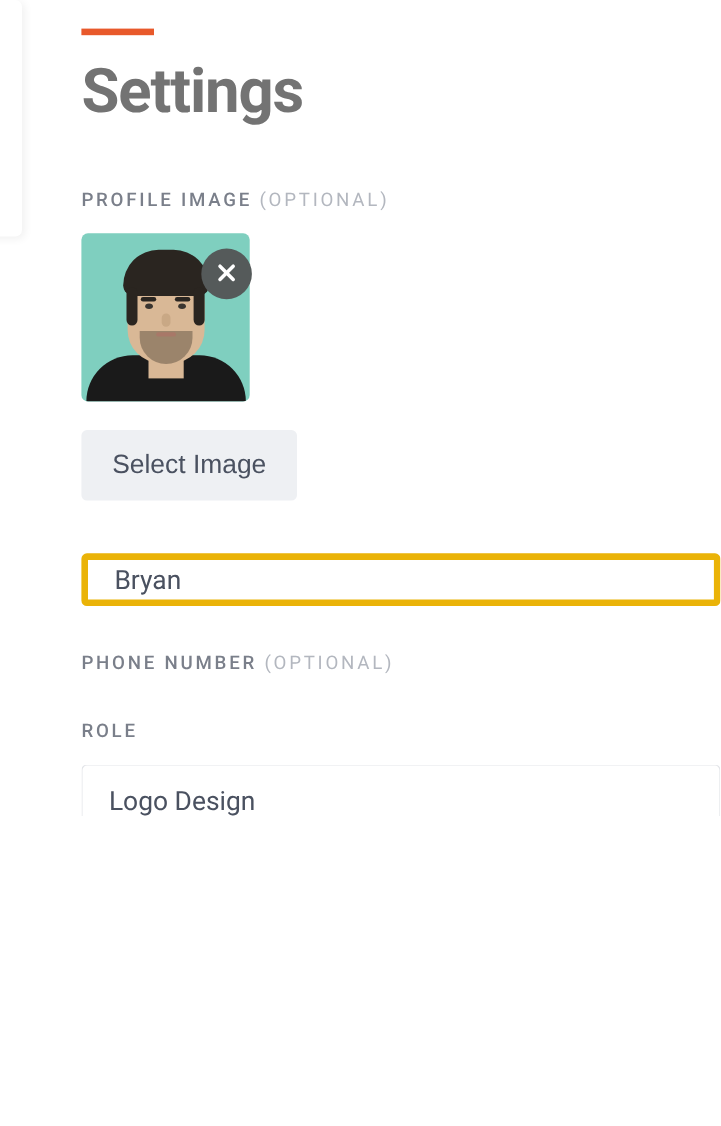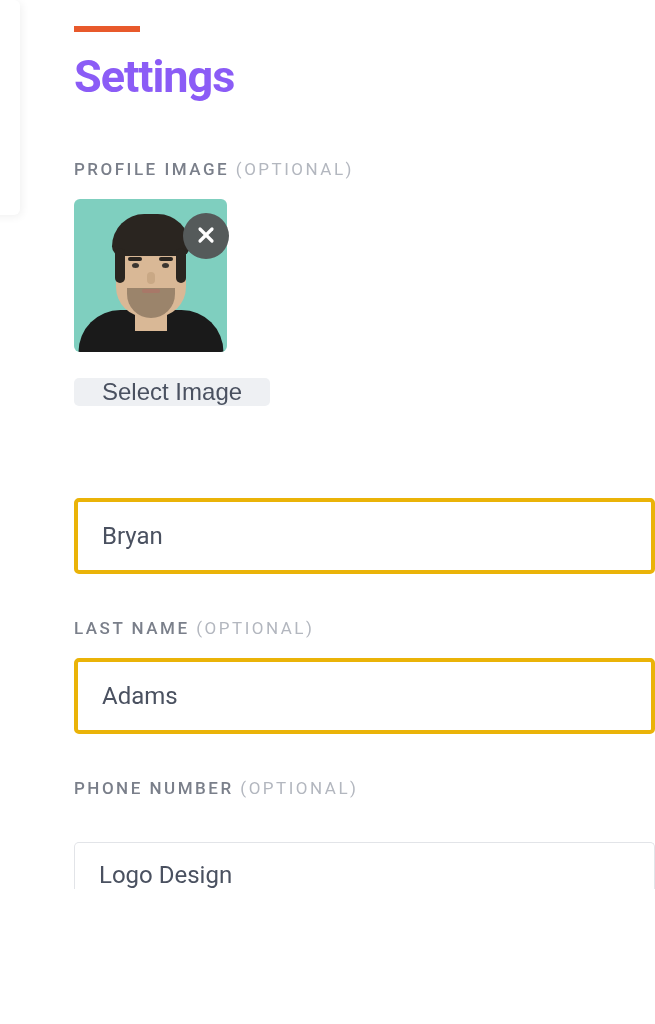--- a/index.html
+++ b/index.html
@@ -30,23 +30,23 @@
       padding-right: 0;
       padding-top: 26px;
     }
     .accent-bar {
       width: 66px;
       height: 6px;
       background: #e8592b;
       margin-bottom: 18px;
     }
     .page-title {
-      font-size: 45px;
+      font-size: 56px;
       font-weight: 700;
-      color: #8b5cf6;
+      color: #737373;
       letter-spacing: -1px;
       margin-bottom: 56px;
     }
     .field-label {
       font-size: 17px;
       font-weight: 500;
       letter-spacing: 2.5px;
       color: #7a7f8a;
       text-transform: uppercase;
       margin-bottom: 20px;
@@ -212,36 +212,35 @@
       color: #ffffff;
       font-size: 24px;
       font-weight: 700;
     }
     .select-image-btn {
       display: inline-block;
       background: #eef0f3;
       color: #4a5160;
       font-size: 24px;
       font-weight: 500;
-      padding: 0 28px;
+      padding: 18px 28px;
       border: none;
       border-radius: 5px;
       cursor: pointer;
       margin-bottom: 48px;
     }
     .form-field {
       margin-bottom: 42px;
-      margin-top: 44px;
     }
     .text-input {
       width: 100%;
-      padding: 20px 24px;
+      padding: 4px 24px;
       font-size: 24px;
       color: #4a5160;
-      border: 4px solid #eab308;
+      border: 6px solid #eab308;
       border-radius: 5px;
       background: #ffffff;
       font-family: inherit;
       outline: none;
     }
     .role-value {
       width: 100%;
       padding: 18px 24px 0 24px;
       font-size: 24px;
       color: #4a5160;
@@ -294,32 +293,28 @@
       </div>
     </div>
 
     <button class="select-image-btn">Select Image</button>
   </div>
 
   <div class="form-field">
     <input type="text" class="text-input" value="Bryan" style="">
   </div>
 
-  <div class="form-field">
-    <div class="field-label">
-      <span>LAST NAME</span>
-      <span class="field-label-optional">(OPTIONAL)</span>
-    </div>
-    <input type="text" class="text-input" value="Adams" style="">
-  </div>
 
   <div class="form-field">
     <div class="field-label">
       <span>PHONE NUMBER</span>
       <span class="field-label-optional">(OPTIONAL)</span>
     </div>
   </div>
 
   <div class="form-field" style="margin-bottom:0;">
+    <div class="field-label">
+      <span>ROLE</span>
+    </div>
     <div class="role-value">Logo Design</div>
   </div>
 
 </div>
 
 </body></html>

